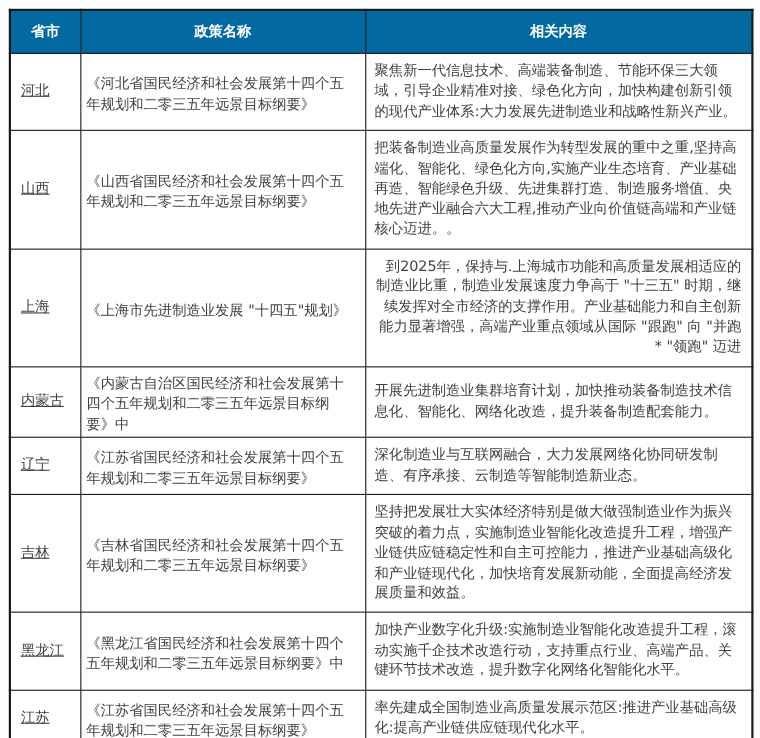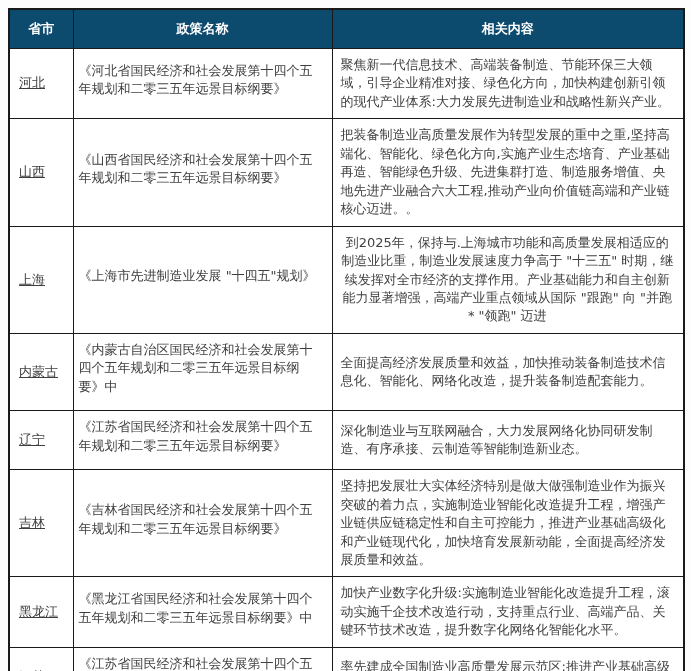--- a/index.html
+++ b/index.html
@@ -19,21 +19,21 @@
     width: 675px;
     border-collapse: collapse;
     table-layout: fixed;
     border: 2px solid #1a1a1a;
     background: #ffffff;
   }
   .policy-table col.c-province { width: 64px; }
   .policy-table col.c-policy   { width: 259px; }
   .policy-table col.c-content  { width: 352px; }
   .policy-table th {
-    background: #0c4a6e;
+    background: #0369a1;
     color: #ffffff;
     font-size: 13px;
     font-weight: bold;
     text-align: center;
     padding: 10px 4px;
     border: 1px solid #1a1a1a;
   }
   .policy-table td {
     border: 1px solid #1a1a1a;
     font-size: 13px;
@@ -41,29 +41,29 @@
     line-height: 1.42;
     vertical-align: middle;
     word-break: break-all;
   }
   td.province-cell {
     padding: 6px 4px 6px 9px;
     text-align: left;
     text-decoration: underline;
   }
   td.policy-cell {
-    padding: 7px 12px 14px 5px;
+    padding: 7px 12px 1px 5px;
     text-align: left;
   }
   td.content-cell {
     padding: 7px 9px 7px 8px;
     text-align: left;
   }
   td.content-cell.center {
-    text-align: center;
+    text-align: right;
   }
 </style>
 </head>
 <body>
 
 <div class="page">
   <table class="policy-table">
     <colgroup>
       <col class="c-province">
       <col class="c-policy">
@@ -88,21 +88,21 @@
           <td class="content-cell">把装备制造业高质量发展作为转型发展的重中之重,坚持高端化、智能化、绿色化方向,实施产业生态培育、产业基础再造、智能绿色升级、先进集群打造、制造服务增值、央地先进产业融合六大工程,推动产业向价值链高端和产业链核心迈进。。</td>
         </tr>
         <tr>
           <td class="province-cell">上海</td>
           <td class="policy-cell">《上海市先进制造业发展 "十四五"规划》</td>
           <td class="content-cell center">到2025年，保持与.上海城市功能和高质量发展相适应的制造业比重，制造业发展速度力争高于 "十三五" 时期，继续发挥对全市经济的支撑作用。产业基础能力和自主创新能力显著增强，高端产业重点领域从国际 "跟跑" 向 "并跑* "领跑" 迈进</td>
         </tr>
         <tr>
           <td class="province-cell">内蒙古</td>
           <td class="policy-cell">《内蒙古自治区国民经济和社会发展第十四个五年规划和二零三五年远景目标纲要》中</td>
-          <td class="content-cell">全面提高经济发展质量和效益，加快推动装备制造技术信息化、智能化、网络化改造，提升装备制造配套能力。</td>
+          <td class="content-cell">开展先进制造业集群培育计划，加快推动装备制造技术信息化、智能化、网络化改造，提升装备制造配套能力。</td>
         </tr>
         <tr>
           <td class="province-cell">辽宁</td>
           <td class="policy-cell">《江苏省国民经济和社会发展第十四个五年规划和二零三五年远景目标纲要》</td>
           <td class="content-cell">深化制造业与互联网融合，大力发展网络化协同研发制造、有序承接、云制造等智能制造新业态。</td>
         </tr>
         <tr>
           <td class="province-cell">吉林</td>
           <td class="policy-cell">《吉林省国民经济和社会发展第十四个五年规划和二零三五年远景目标纲要》</td>
           <td class="content-cell">坚持把发展壮大实体经济特别是做大做强制造业作为振兴突破的着力点，实施制造业智能化改造提升工程，增强产业链供应链稳定性和自主可控能力，推进产业基础高级化和产业链现代化，加快培育发展新动能，全面提高经济发展质量和效益。</td>

